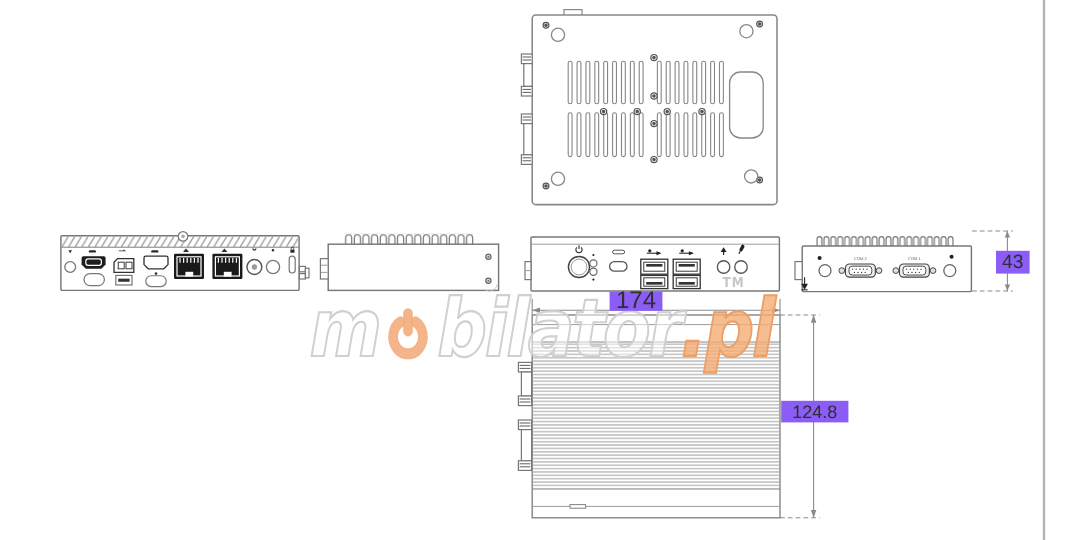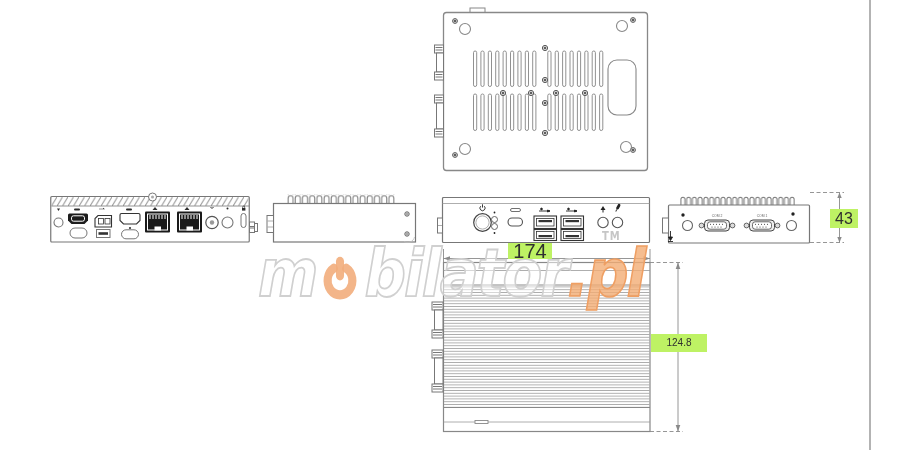--- a/index.html
+++ b/index.html
@@ -1,20 +1,20 @@
 <!DOCTYPE html>
 <html><head>
 <meta charset="utf-8">
 <style>
   html,body{margin:0;padding:0;background:#fff}
   #stage{position:relative;width:900px;height:450px;background:#fff;overflow:hidden;
          font-family:"Liberation Sans",sans-serif}
   svg{position:absolute;overflow:visible}
   .dim{position:absolute;display:flex;align-items:center;justify-content:center;
-       background:#bef264;color:#2f2f2f;z-index:30;font-family:"Liberation Sans",sans-serif;
+       background:#8b5cf6;color:#2f2f2f;z-index:30;font-family:"Liberation Sans",sans-serif;
        line-height:1}
   
   .wm{position:absolute;left:258px;top:240px;z-index:20;display:flex;align-items:baseline;
       pointer-events:none;white-space:nowrap;font-family:"DejaVu Sans",sans-serif;
       font-style:italic;font-weight:bold;font-size:58px;letter-spacing:-2px;line-height:1;
       transform:scaleY(1.15);transform-origin:left top}
   .wm-g{color:rgba(255,255,255,.5);-webkit-text-stroke:1.6px #d0d0d0}
   .wm-o{color:rgba(243,172,116,.8);-webkit-text-stroke:1.5px #ef9f63}
   .wm-tm{position:absolute;left:344px;top:-8px;font-size:10px;font-style:normal;
          letter-spacing:1px;color:#c6c6c6;-webkit-text-stroke:0}
@@ -384,21 +384,21 @@
     <g stroke="#8a8a8a" stroke-width=".9" fill="none">
       <line x1="225" y1="18.5" x2="258" y2="18.5" stroke-dasharray="4 2.5"></line>
       <line x1="225" y1="187.5" x2="258" y2="187.5" stroke-dasharray="4 2.5"></line>
       <line x1="253" y1="18.5" x2="253" y2="187.5"></line>
       <path d="M253,18.5 l-2.3,6.5 h4.6 z" fill="#8a8a8a" stroke="none"></path>
       <path d="M253,187.5 l-2.3,-6.5 h4.6 z" fill="#8a8a8a" stroke="none"></path>
     </g>
   </svg>
 
   <div class="dim" style="left:508px;top:243px;width:44px;height:16px;font-size:20px">174</div>
-  <div class="dim" style="left:651px;top:334px;width:56px;height:18px;font-size:10px">124.8</div>
+  <div class="dim" style="left:651px;top:334px;width:56px;height:18px;font-size:15px">124.8</div>
   <div class="dim" style="left:830px;top:209px;width:28px;height:19px;font-size:16px">43</div>
 
   <div class="wm">
     <span class="wm-g">m</span>
       <span class="wm-sym"><svg width="42" height="42" viewBox="0 0 44 44" style="position:static">
         <path d="M28.5,13.2 A13,13 0 1 1 15.5,13.2" fill="none" stroke="#f2ad7c" stroke-width="8.5" stroke-linecap="round" opacity=".9"></path>
         <line x1="22" y1="7" x2="22" y2="20" stroke="#f2ad7c" stroke-width="8.5" stroke-linecap="round" opacity=".9"></line>
       </svg></span>
       <span class="wm-g">bilator</span>
       <span class="wm-o">.pl</span>

